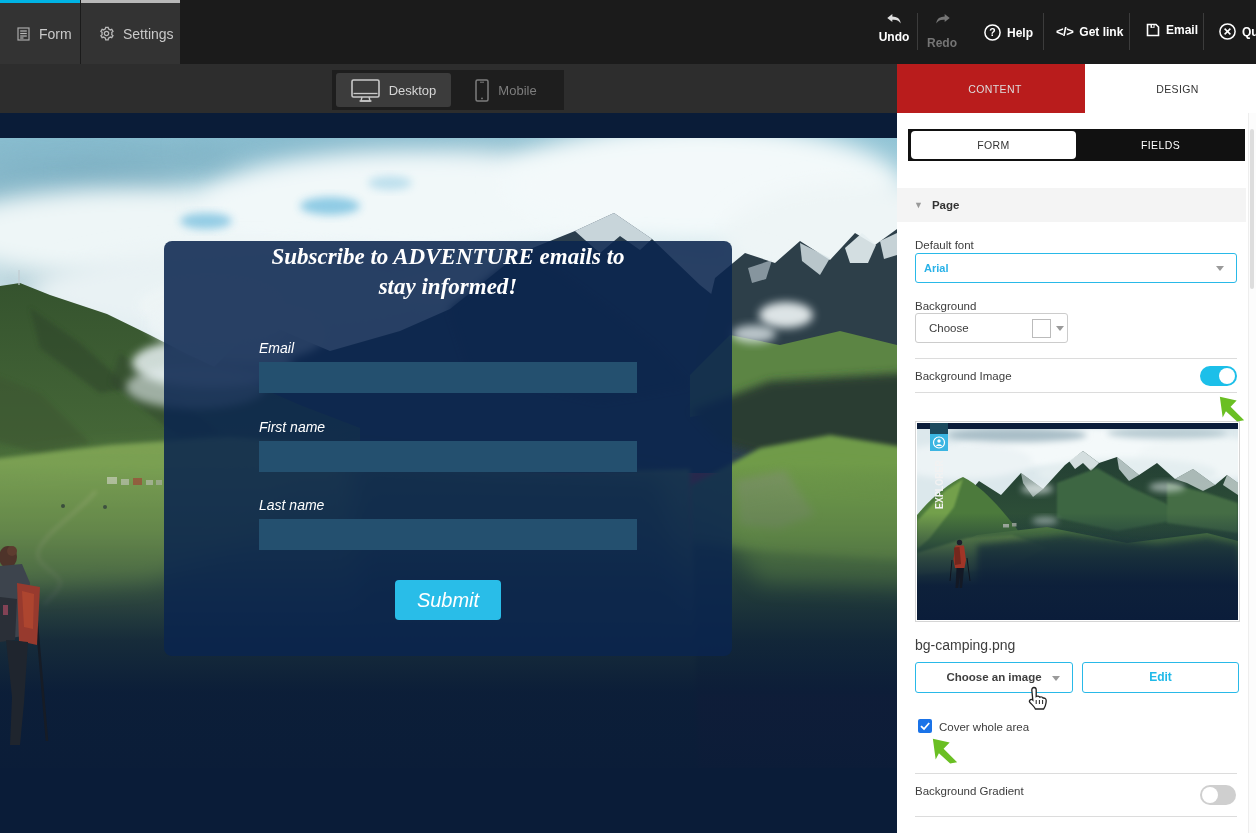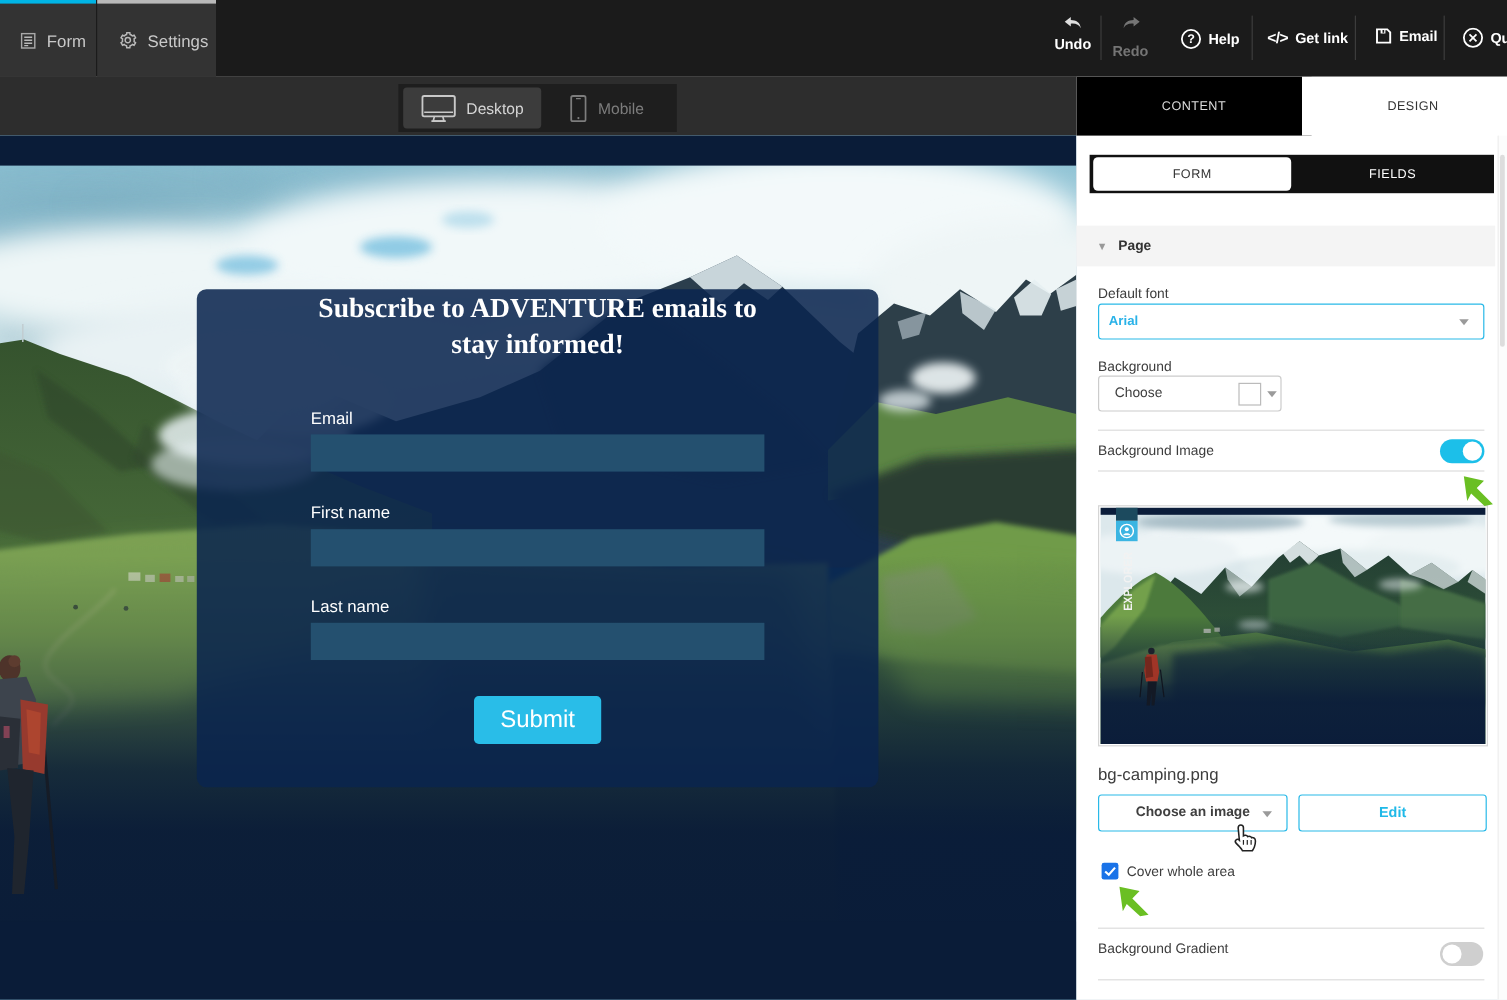--- a/index.html
+++ b/index.html
@@ -18,34 +18,34 @@
 
   
   #subbar { position:absolute; left:0; top:64px; width:897px; height:49px; background:#2d2d2d; }
   #devtoggle { position:absolute; left:332px; top:6px; width:232px; height:40px; background:#1e1e1e; }
   #dev-desktop { position:absolute; left:4px; top:3px; width:115px; height:34px; background:#3c3c3c;
      border-radius:3px; color:#d6d6d6; font-size:13px; display:flex; align-items:center; justify-content:center; gap:9px;}
   #dev-mobile { position:absolute; left:119px; top:3px; width:110px; height:34px; color:#7d7d7d;
      font-size:13px; display:flex; align-items:center; justify-content:center; gap:9px;}
 
   
-  #canvas { position:absolute; left:0; top:113px; width:897px; height:720px; background:#0c4a6e; }
+  #canvas { position:absolute; left:0; top:113px; width:897px; height:720px; background:#ef4444;font-style:italic; }
   #card { position:absolute; left:164px; top:128px; width:568px; height:415px;
      background:rgba(10,37,78,0.87); border-radius:8px; }
   #card h1 { font-family:"Liberation Serif", serif; font-weight:bold; color:#fff;
      font-size:23px; line-height:30px; text-align:center; padding-top:1px; }
   .flabel { position:absolute; left:95px; color:#fff; font-size:14px; }
   .finput { position:absolute; left:95px; width:378px; height:31px; background:#24506f; }
   #submit { position:absolute; left:231px; top:339px; width:106px; height:40px; background:#29bde8;
      border-radius:4px; color:#fff; font-size:20px; display:flex; align-items:center; justify-content:center; }
 
   
   #panel { position:absolute; left:897px; top:64px; width:359px; height:769px; background:#fff; }
   #ptabs { position:absolute; left:0; top:0; width:359px; height:49px; }
-  #ptab-content { position:absolute; left:0; top:0; width:196px; height:49px; background:#000000;
+  #ptab-content { position:absolute; left:0; top:0; width:196px; height:49px; background:#b91c1c;
      color:#dddddd; font-size:10.5px; letter-spacing:0.4px; display:flex; align-items:center; justify-content:center; }
   #ptab-design { position:absolute; left:188px; top:0; width:185px; height:49px; background:#fff;
      color:#333; font-size:10.5px; letter-spacing:0.4px; display:flex; align-items:center; justify-content:center; }
   #ffbar { position:absolute; left:11px; top:65px; width:337px; height:32px; background:#111; }
   #ffbar .on { position:absolute; left:3px; top:2px; width:165px; height:28px; background:#fff; border-radius:4px;
      color:#333; font-size:10.5px; letter-spacing:0.4px; display:flex; align-items:center; justify-content:center; }
   #ffbar .off { position:absolute; left:168px; top:0; width:169px; height:32px;
      color:#fff; font-size:10.5px; letter-spacing:0.4px; display:flex; align-items:center; justify-content:center; }
   #pagehdr { position:absolute; left:0; top:124px; width:349px; height:34px; background:#f4f4f4;
      color:#333; font-size:11.5px; font-weight:bold; display:flex; align-items:center; }

